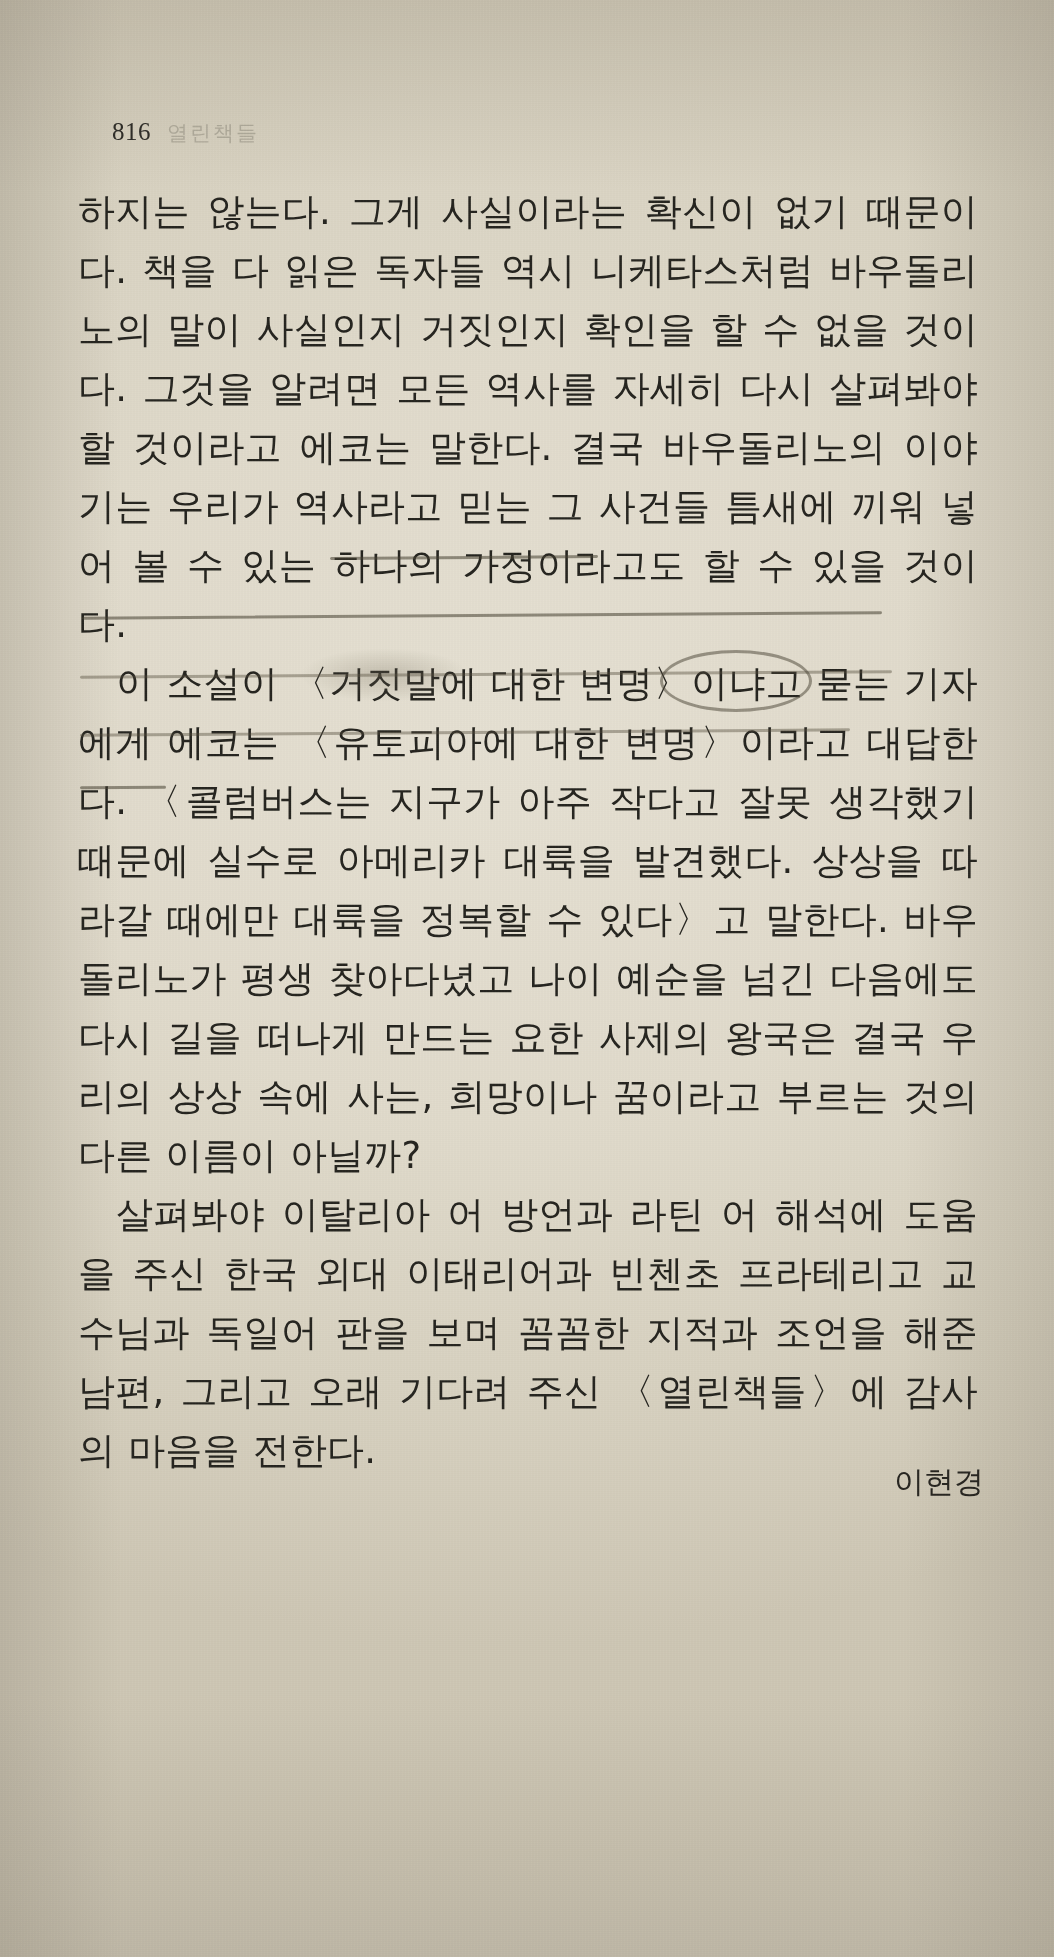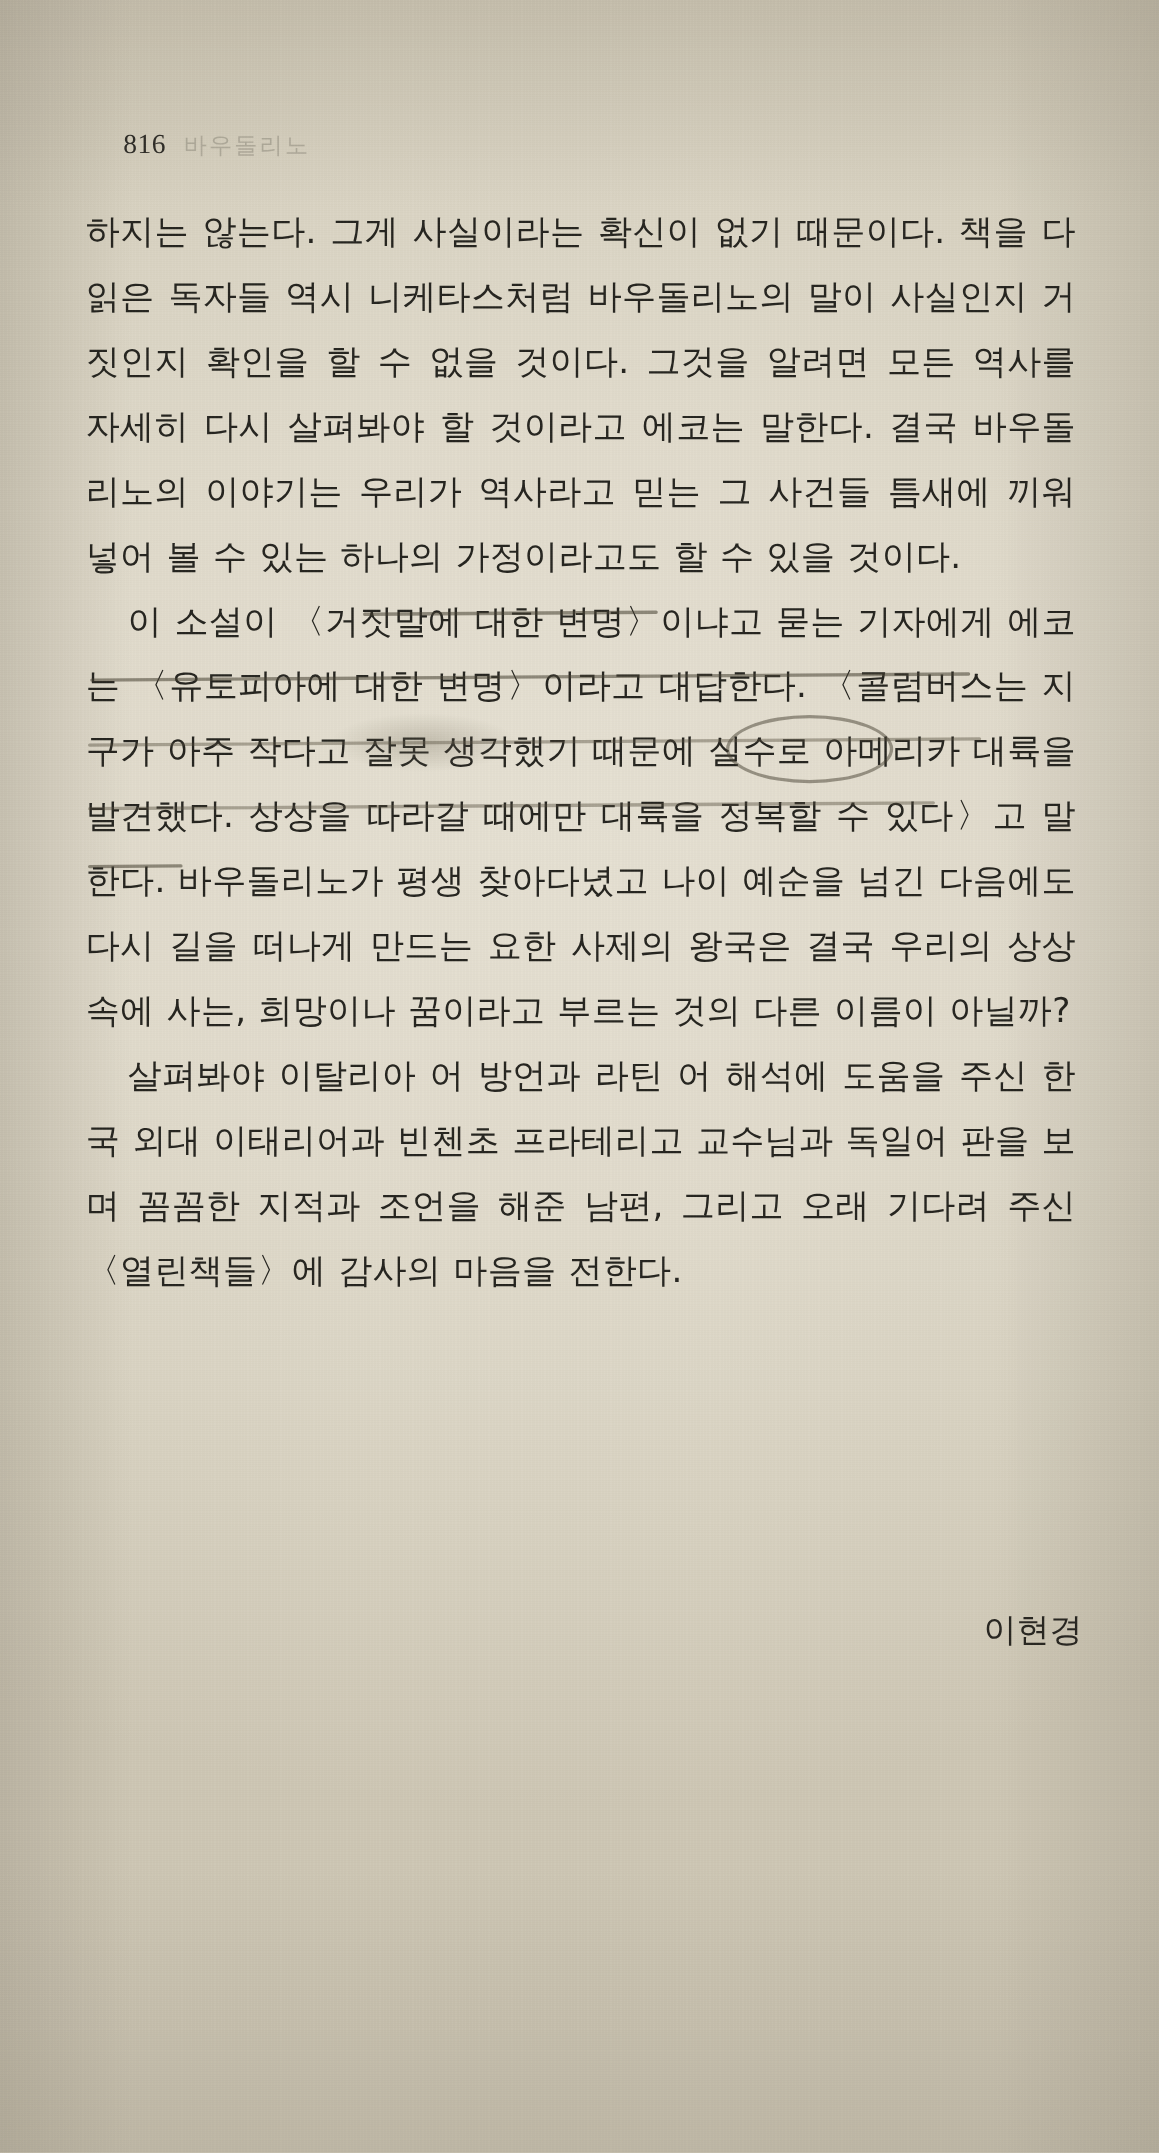--- a/index.html
+++ b/index.html
@@ -76,21 +76,21 @@
 
   
   .textblock {
     position: absolute;
     left: 78px;
     top: 182px;
     width: 900px;
   }
   p.para {
     margin: 0;
-    font-size: 31px;
+    font-size: 37px;
     line-height: 59px;
     color: #25241f;
     text-align: justify;
     text-justify: inter-character;
     word-spacing: 1px;
     letter-spacing: 0.2px;
     font-family: "DejaVu Sans", "Liberation Sans", sans-serif;
     font-weight: 400;
   }
   p.para + p.para { margin-top: 0; }
@@ -131,21 +131,21 @@
 
 <div class="page">
 
   <div class="shade-top"></div>
   <div class="shade-left"></div>
   <div class="shade-right"></div>
   <div class="shade-bottom"></div>
 
   <div class="header">
     <span class="folio">816</span>
-    <span class="running-head">바우돌리노</span>
+    <span class="running-head">열린책들</span>
   </div>
 
   <div class="textblock">
     <p class="para">하지는 않는다. 그게 사실이라는 확신이 없기 때문이다. 책을 다 읽은 독자들 역시 니케타스처럼 바우돌리노의 말이 사실인지 거짓인지 확인을 할 수 없을 것이다. 그것을 알려면 모든 역사를 자세히 다시 살펴봐야 할 것이라고 에코는 말한다. 결국 바우돌리노의 이야기는 우리가 역사라고 믿는 그 사건들 틈새에 끼워 넣어 볼 수 있는 하나의 가정이라고도 할 수 있을 것이다.</p>
     <p class="para indent">이 소설이 〈거짓말에 대한 변명〉이냐고 묻는 기자에게 에코는 〈유토피아에 대한 변명〉이라고 대답한다. 〈콜럼버스는 지구가 아주 작다고 잘못 생각했기 때문에 실수로 아메리카 대륙을 발견했다. 상상을 따라갈 때에만 대륙을 정복할 수 있다〉고 말한다. 바우돌리노가 평생 찾아다녔고 나이 예순을 넘긴 다음에도 다시 길을 떠나게 만드는 요한 사제의 왕국은 결국 우리의 상상 속에 사는, 희망이나 꿈이라고 부르는 것의 다른 이름이 아닐까?</p>
     <p class="para indent">살펴봐야 이탈리아 어 방언과 라틴 어 해석에 도움을 주신 한국 외대 이태리어과 빈첸초 프라테리고 교수님과 독일어 판을 보며 꼼꼼한 지적과 조언을 해준 남편, 그리고 오래 기다려 주신 〈열린책들〉에 감사의 마음을 전한다.</p>
   </div>
 
   <div class="signature">이현경</div>
 

